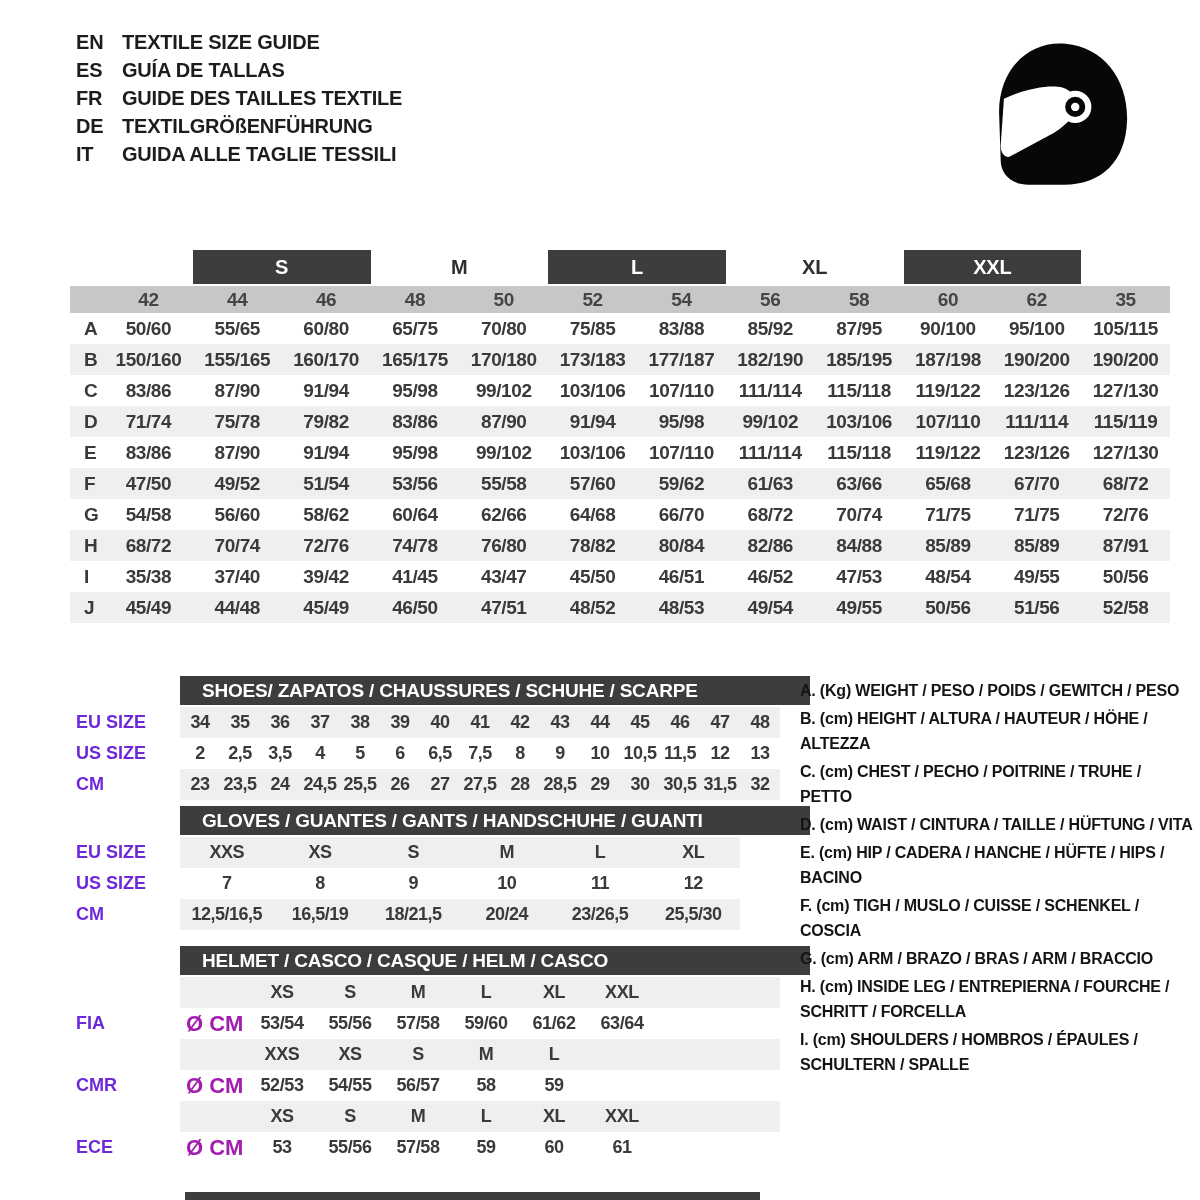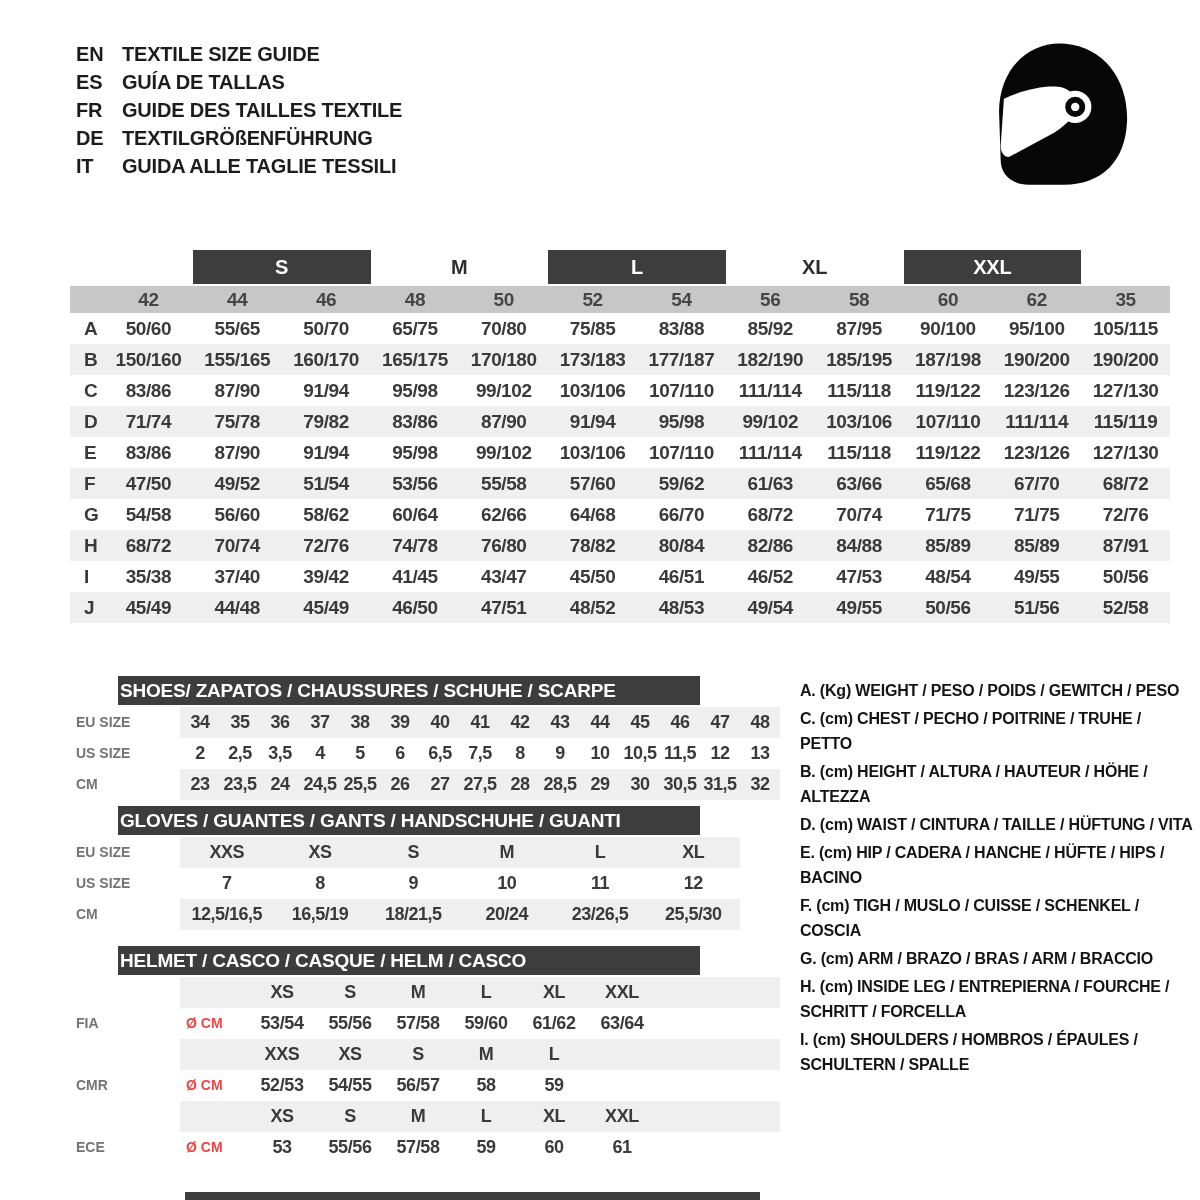--- a/index.html
+++ b/index.html
@@ -9,21 +9,21 @@
   }
   *{box-sizing:border-box}
   html,body{margin:0;padding:0}
   body{
     width:1200px;height:1200px;background:#fff;position:relative;overflow:hidden;
     font-family:"Liberation Sans",sans-serif;font-weight:700;color:#333;
   }
   .page{position:absolute;inset:0}
 
   
-  .langs{position:absolute;left:76px;top:40px}
+  .langs{position:absolute;left:76px;top:28px}
   .lang-row{display:flex;font-size:20px;line-height:28px;color:#1c1c1c;letter-spacing:-0.2px}
   .lang-code{width:46px}
 
   
   .helmet-icon{position:absolute;left:978px;top:33px;width:162px;height:164px}
 
   
   .apparel{position:absolute;left:70px;top:250px;width:1100px}
   .grid-row{display:grid;grid-template-columns:34px repeat(12,1fr)}
   .band-row{height:36px}
@@ -34,32 +34,32 @@
   .data-row{height:31px;line-height:31px}
   .data-row.stripe{background:var(--stripe)}
   .cell{text-align:center;font-size:19px;color:#3a3a3a;letter-spacing:-0.4px;white-space:nowrap}
   .cell.lbl{text-align:left;padding-left:14px;letter-spacing:0}
 
   
   .section{position:absolute;left:70px;width:712px}
   #shoes{top:676px}
   #gloves{top:806px}
   #helmet{top:946px}
-  .sec-header{margin-left:48px;width:582px;height:29px;background:var(--dark);color:#fff;
-    font-size:19px;line-height:29px;padding-left:2px;letter-spacing:-0.2px;margin-bottom:2px}
+  .sec-header{margin-left:110px;width:630px;height:29px;background:var(--dark);color:#fff;
+    font-size:19px;line-height:29px;padding-left:22px;letter-spacing:-0.2px;margin-bottom:2px}
   .sec-row{display:flex;height:31px;line-height:31px}
-  .sec-lbl{width:110px;font-size:14px;color:#737373;padding-left:6px;white-space:nowrap}
+  .sec-lbl{width:110px;font-size:18px;color:#6d28d9;padding-left:6px;white-space:nowrap}
   .sec-data{display:flex}
   .sec-data.stripe{background:var(--stripe)}
   .shoes-data{width:600px}
   .gloves-data{width:560px}
   .sec-cell{flex:1;text-align:center;font-size:18px;color:#3a3a3a;letter-spacing:-0.5px;white-space:nowrap}
   .helm-data{display:flex;width:600px}
   .helm-data.stripe{background:var(--stripe)}
-  .helm-unit{width:68px;font-size:14px;color:#ef4444;padding-left:6px;white-space:nowrap}
+  .helm-unit{width:68px;font-size:22px;color:#a21caf;padding-left:6px;white-space:nowrap}
   .helm-cell{width:68px;text-align:center;font-size:18px;color:#3a3a3a;letter-spacing:-0.4px;white-space:nowrap}
   .helm-sp{flex:1}
 
   
   .legend{position:absolute;left:800px;top:678px;width:394px}
   .legend-item{font-size:16px;line-height:25px;margin-bottom:3px;color:#141414;letter-spacing:-0.2px}
 
   
   .bottom-bar{position:absolute;left:185px;top:1192px;width:575px;height:8px;background:var(--dark)}
 </style>
@@ -120,21 +120,21 @@
         <div class="cell">58</div>
         <div class="cell">60</div>
         <div class="cell">62</div>
         <div class="cell">35</div>
       </div>
     <div id="apparel-rows">
         <div class="grid-row data-row">
           <div class="cell lbl">A</div>
           <div class="cell">50/60</div>
           <div class="cell">55/65</div>
-          <div class="cell">50/70</div>
+          <div class="cell">60/80</div>
           <div class="cell">65/75</div>
           <div class="cell">70/80</div>
           <div class="cell">75/85</div>
           <div class="cell">83/88</div>
           <div class="cell">85/92</div>
           <div class="cell">87/95</div>
           <div class="cell">90/100</div>
           <div class="cell">95/100</div>
           <div class="cell">105/115</div>
         </div>
@@ -460,22 +460,22 @@
             <div class="helm-cell">60</div>
             <div class="helm-cell">61</div>
             <div class="helm-sp"></div>
           </div>
         </div>
       </div>
   </div>
 
   <div class="legend" id="legend-list">
       <div class="legend-item">A. (Kg) WEIGHT / PESO / POIDS / GEWITCH / PESO</div>
+      <div class="legend-item">B. (cm) HEIGHT / ALTURA / HAUTEUR / HÖHE / ALTEZZA</div>
       <div class="legend-item">C. (cm) CHEST / PECHO / POITRINE / TRUHE / PETTO</div>
-      <div class="legend-item">B. (cm) HEIGHT / ALTURA / HAUTEUR / HÖHE / ALTEZZA</div>
       <div class="legend-item">D. (cm) WAIST / CINTURA / TAILLE / HÜFTUNG / VITA</div>
       <div class="legend-item">E. (cm) HIP / CADERA / HANCHE / HÜFTE / HIPS / BACINO</div>
       <div class="legend-item">F. (cm) TIGH / MUSLO / CUISSE / SCHENKEL / COSCIA</div>
       <div class="legend-item">G. (cm) ARM / BRAZO / BRAS / ARM / BRACCIO</div>
       <div class="legend-item">H. (cm) INSIDE LEG / ENTREPIERNA / FOURCHE / SCHRITT / FORCELLA</div>
       <div class="legend-item">I. (cm) SHOULDERS / HOMBROS / ÉPAULES / SCHULTERN / SPALLE</div>
     </div>
 
   <div class="bottom-bar"></div>
 

